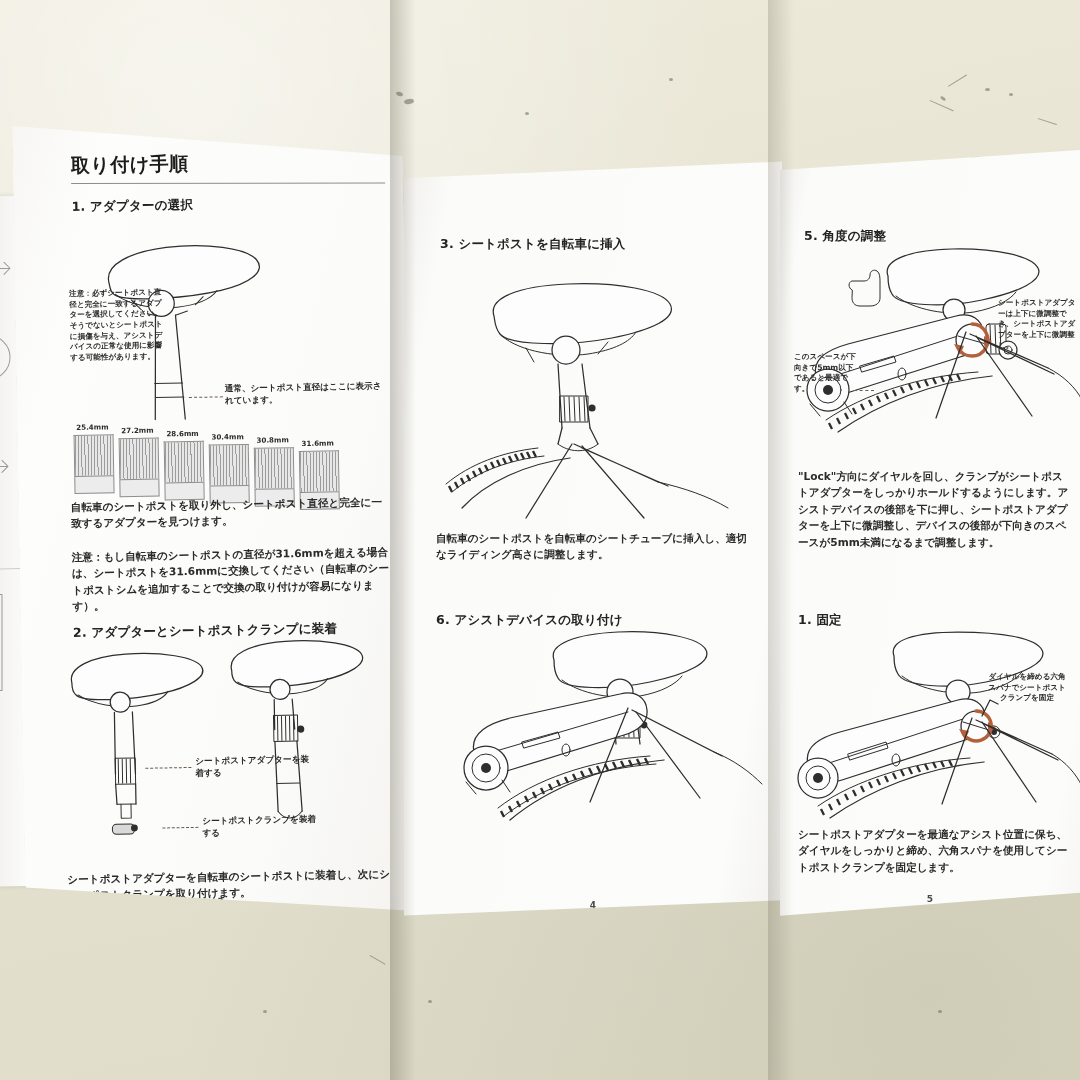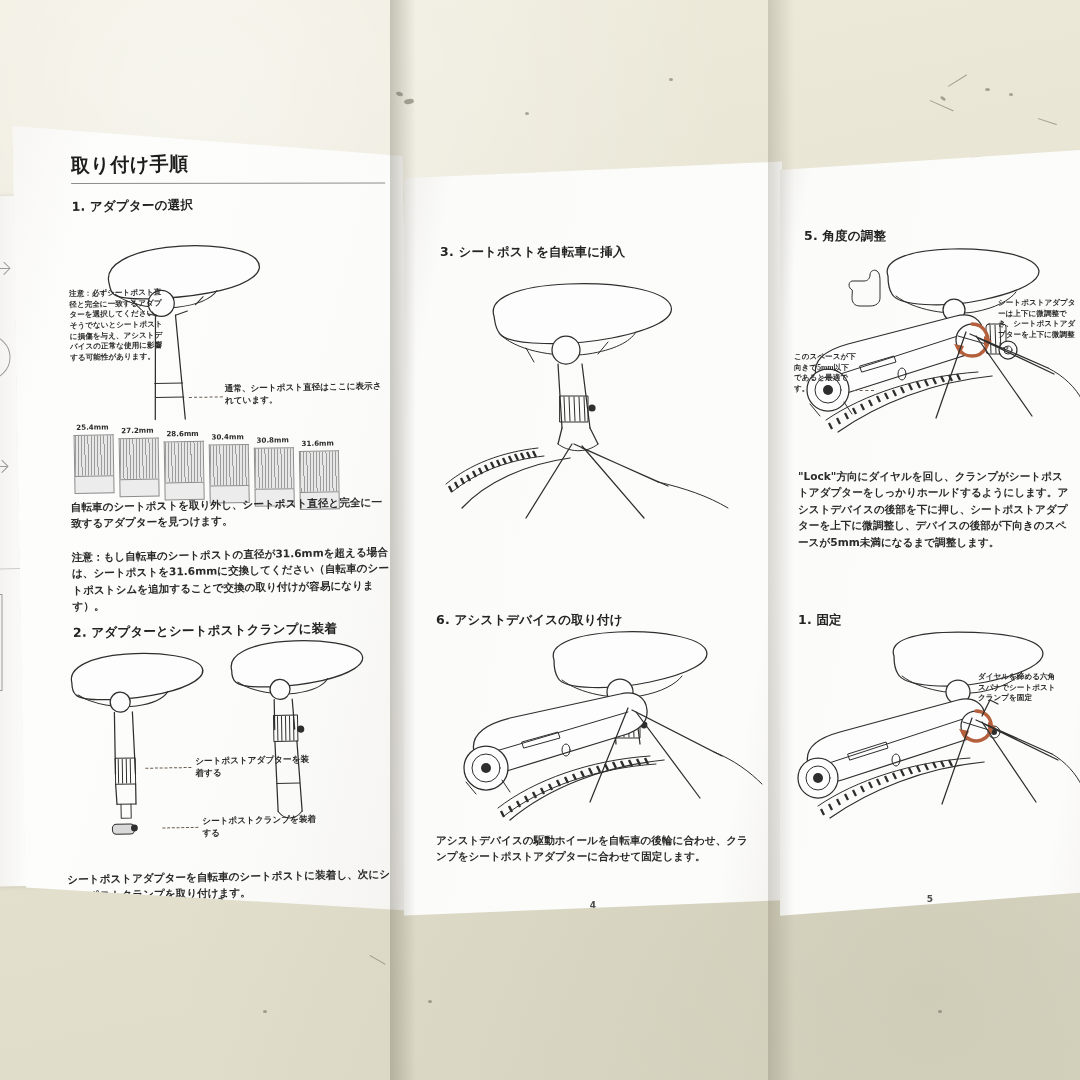--- a/index.html
+++ b/index.html
@@ -267,21 +267,21 @@
 
         <div class="pg body" style="left:42px;top:754px;width:330px;">シートポストアダプターを自転車のシートポストに装着し、次にシートポストクランプを取り付けます。</div>
 
         <div class="pg folio" style="left:0px;top:782px;width:390px;">3</div>
       </div>
     </div>
 
     <div class="page" id="page4">
       <div class="pageInner">
 
-        <div class="pg h2" style="left:36px;top:84px;">3. シートポストを自転車に挿入</div>
+        <div class="pg h2" style="left:36px;top:76px;">3. シートポストを自転車に挿入</div>
 
         <svg class="art" style="left:18px;top:108px;width:344px;height:250px" viewBox="0 0 344 250">
           <path class="lnfill" d="M72 48 C66 30 96 18 146 16 C196 14 240 22 248 36 C256 50 230 62 190 70 C148 78 88 78 78 66 C73 60 73 54 72 48 Z"></path>
           <path class="ln2" d="M80 68 C98 84 138 90 166 86 C192 82 208 74 214 64"></path>
           <path class="ln2" d="M104 80 L112 94 M176 86 L186 74"></path>
           <circle class="lnfill" cx="144" cy="82" r="14"></circle>
           <path class="ln" d="M136 96 L140 160 M160 96 L168 160"></path>
           <rect class="ln2" x="138" y="128" width="28" height="26" fill="#f2f2f2"></rect>
           <path class="ln2" d="M142 129 L143 153 M147 129 L148 153 M152 129 L153 153 M157 129 L158 153 M162 129 L163 153"></path>
           <circle class="dk" cx="170" cy="140" r="3.6"></circle>
@@ -291,20 +291,21 @@
           <path class="ln" d="M152 176 L236 214 M160 180 L246 218"></path>
           <path class="ln2" d="M236 214 C262 220 286 228 306 240"></path>
           <path class="ln" d="M40 240 C64 214 104 196 148 190"></path>
           <g>
             <path class="ln2" d="M24 216 C48 196 80 184 116 180"></path>
             <path class="ln2" d="M30 224 C54 204 86 192 122 188"></path>
             <path class="dk" d="M27 218 l3 6 M33 214 l3 6 M39 210 l3 6 M45 207 l3 6 M51 203 l3 6 M57 200 l3 6 M63 197 l3 6 M69 194 l3 6 M75 192 l3 6 M81 190 l3 6 M87 188 l3 6 M93 186 l3 6 M99 185 l3 6 M105 184 l3 6 M111 183 l3 6" stroke="#2e2e2e" stroke-width="2.4"></path>
           </g>
         </svg>
 
+        <div class="pg body" style="left:32px;top:370px;width:314px;">自転車のシートポストを自転車のシートチューブに挿入し、適切なライディング高さに調整します。</div>
 
         <div class="pg h2" style="left:32px;top:452px;">6. アシストデバイスの取り付け</div>
 
         <svg class="art" style="left:10px;top:470px;width:352px;height:200px" viewBox="0 0 352 200">
           <path class="lnfill" d="M140 30 C134 14 162 4 204 2 C248 0 286 8 292 20 C298 32 274 44 236 52 C198 60 150 60 144 48 C140 42 140 36 140 30 Z"></path>
           <path class="ln2" d="M148 50 C166 64 200 70 226 66 C248 62 262 54 268 46"></path>
           <circle class="lnfill" cx="206" cy="62" r="13"></circle>
           <path class="ln" d="M199 74 L202 114 M221 74 L226 114"></path>
           <rect class="ln2" x="200" y="84" width="26" height="24" fill="#f2f2f2"></rect>
           <path class="ln2" d="M204 85 L205 107 M209 85 L210 107 M214 85 L215 107 M219 85 L220 107"></path>
@@ -324,21 +325,20 @@
           <path class="ln" d="M218 80 L300 122 M226 84 L308 126"></path>
           <path class="ln2" d="M300 122 C320 130 336 142 348 154"></path>
           <path class="ln" d="M96 190 C134 158 190 136 250 130"></path>
           <g>
             <path class="ln2" d="M84 178 C120 150 176 130 236 126"></path>
             <path class="ln2" d="M90 186 C126 158 182 138 242 134"></path>
             <path class="dk" d="M87 181 l3 6 M95 176 l3 6 M103 171 l3 6 M111 166 l3 6 M119 162 l3 6 M127 158 l3 6 M135 154 l3 6 M143 150 l3 6 M151 147 l3 6 M159 144 l3 6 M167 141 l3 6 M175 138 l3 6 M183 136 l3 6 M191 134 l3 6 M199 132 l3 6 M207 131 l3 6 M215 130 l3 6 M223 129 l3 6 M231 128 l3 6" stroke="#2e2e2e" stroke-width="2.4"></path>
           </g>
         </svg>
 
-        <div class="pg body" style="left:32px;top:672px;width:314px;">アシストデバイスの駆動ホイールを自転車の後輪に合わせ、クランプをシートポストアダプターに合わせて固定します。</div>
 
         <div class="pg folio" style="left:0px;top:740px;width:378px;">4</div>
       </div>
     </div>
 
     <div class="page" id="page5">
       <div class="pageInner">
 
         <div class="pg h2" style="left:24px;top:78px;">5. 角度の調整</div>
 
@@ -376,21 +376,21 @@
           <g>
             <path class="ln2" d="M40 172 C78 146 134 128 192 124"></path>
             <path class="dk" d="M43 175 l3 6 M51 170 l3 6 M59 165 l3 6 M67 160 l3 6 M75 156 l3 6 M83 152 l3 6 M91 148 l3 6 M99 145 l3 6 M107 142 l3 6 M115 139 l3 6 M123 136 l3 6 M131 134 l3 6 M139 132 l3 6 M147 130 l3 6 M155 128 l3 6 M163 127 l3 6 M171 126 l3 6" stroke="#2e2e2e" stroke-width="2.3"></path>
           </g>
 
           <g>
             <path class="ln2" d="M66 42 C62 40 62 34 66 33 L78 33 C82 33 84 30 84 27 C84 23 88 21 91 23 C94 25 94 30 94 34 L94 50 C94 55 90 58 84 58 L74 58 C68 58 66 54 66 50 Z" fill="#fdfdfd"></path>
           </g>
         </svg>
 
-        <div class="pg tiny" style="left:14px;top:202px;width:62px;font-family:Liberation Serif, serif;">このスペースが下向きで5mm以下であると最適です。</div>
+        <div class="pg tiny" style="left:14px;top:202px;width:62px;">このスペースが下向きで5mm以下であると最適です。</div>
         <div class="leader" style="left:74px;top:240px;width:20px;"></div>
 
         <div class="pg tiny" style="left:218px;top:148px;width:80px;">シートポストアダプターは上下に微調整でき、シートポストアダプターを上下に微調整し。</div>
 
         <div class="pg body" style="left:18px;top:318px;width:274px;">"Lock"方向にダイヤルを回し、クランプがシートポストアダプターをしっかりホールドするようにします。アシストデバイスの後部を下に押し、シートポストアダプターを上下に微調整し、デバイスの後部が下向きのスペースが5mm未満になるまで調整します。</div>
 
 
         <div class="pg h2" style="left:18px;top:462px;">1. 固定</div>
 
         <svg class="art" style="left:6px;top:482px;width:296px;height:190px" viewBox="0 0 296 190">
@@ -421,22 +421,23 @@
           <path class="ln" d="M186 86 L156 172 M196 90 L250 170"></path>
           <path class="ln" d="M190 88 L266 122 M198 92 L272 128"></path>
           <path class="ln2" d="M266 122 C280 130 290 142 296 154"></path>
           <path class="ln" d="M44 186 C84 158 138 136 198 130"></path>
           <g>
             <path class="ln2" d="M32 174 C70 148 126 130 184 126"></path>
             <path class="dk" d="M35 177 l3 6 M43 172 l3 6 M51 167 l3 6 M59 162 l3 6 M67 158 l3 6 M75 154 l3 6 M83 150 l3 6 M91 147 l3 6 M99 144 l3 6 M107 141 l3 6 M115 138 l3 6 M123 136 l3 6 M131 134 l3 6 M139 132 l3 6 M147 130 l3 6 M155 129 l3 6 M163 128 l3 6" stroke="#2e2e2e" stroke-width="2.3"></path>
           </g>
         </svg>
 
-        <div class="pg tiny" style="left:198px;top:522px;width:78px;">ダイヤルを締める六角スパナでシートポストクランプを固定</div>
-
+        <div class="pg tiny" style="left:208px;top:522px;width:78px;text-align:center;">ダイヤルを締める六角スパナでシートポストクランプを固定</div>
+
+        <div class="pg body" style="left:18px;top:676px;width:276px;">シートポストアダプターを最適なアシスト位置に保ち、ダイヤルをしっかりと締め、六角スパナを使用してシートポストクランプを固定します。</div>
 
         <div class="pg folio" style="left:0px;top:744px;width:300px;">5</div>
       </div>
     </div>
 
     <div class="gutter" id="gutterA"></div>
     <div class="gutter" id="gutterB"></div>
   </div>
 </div>
 

